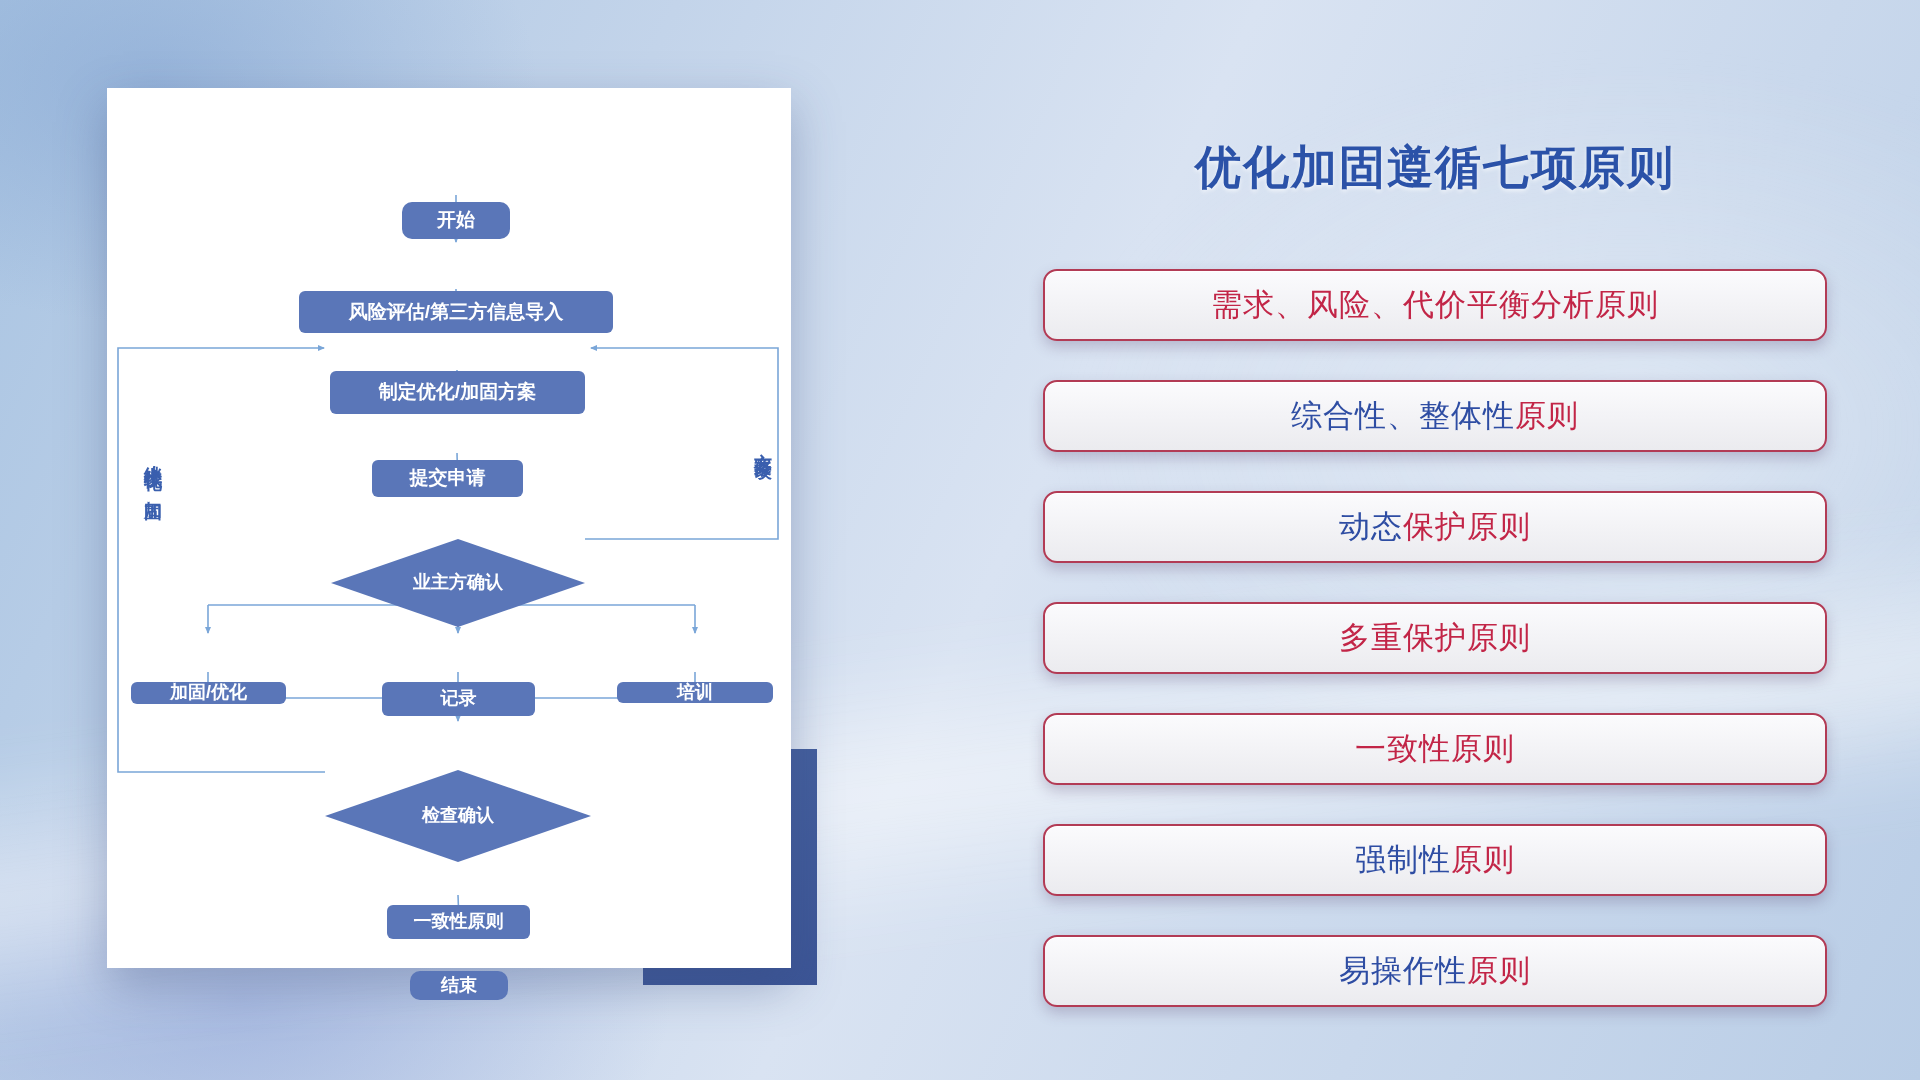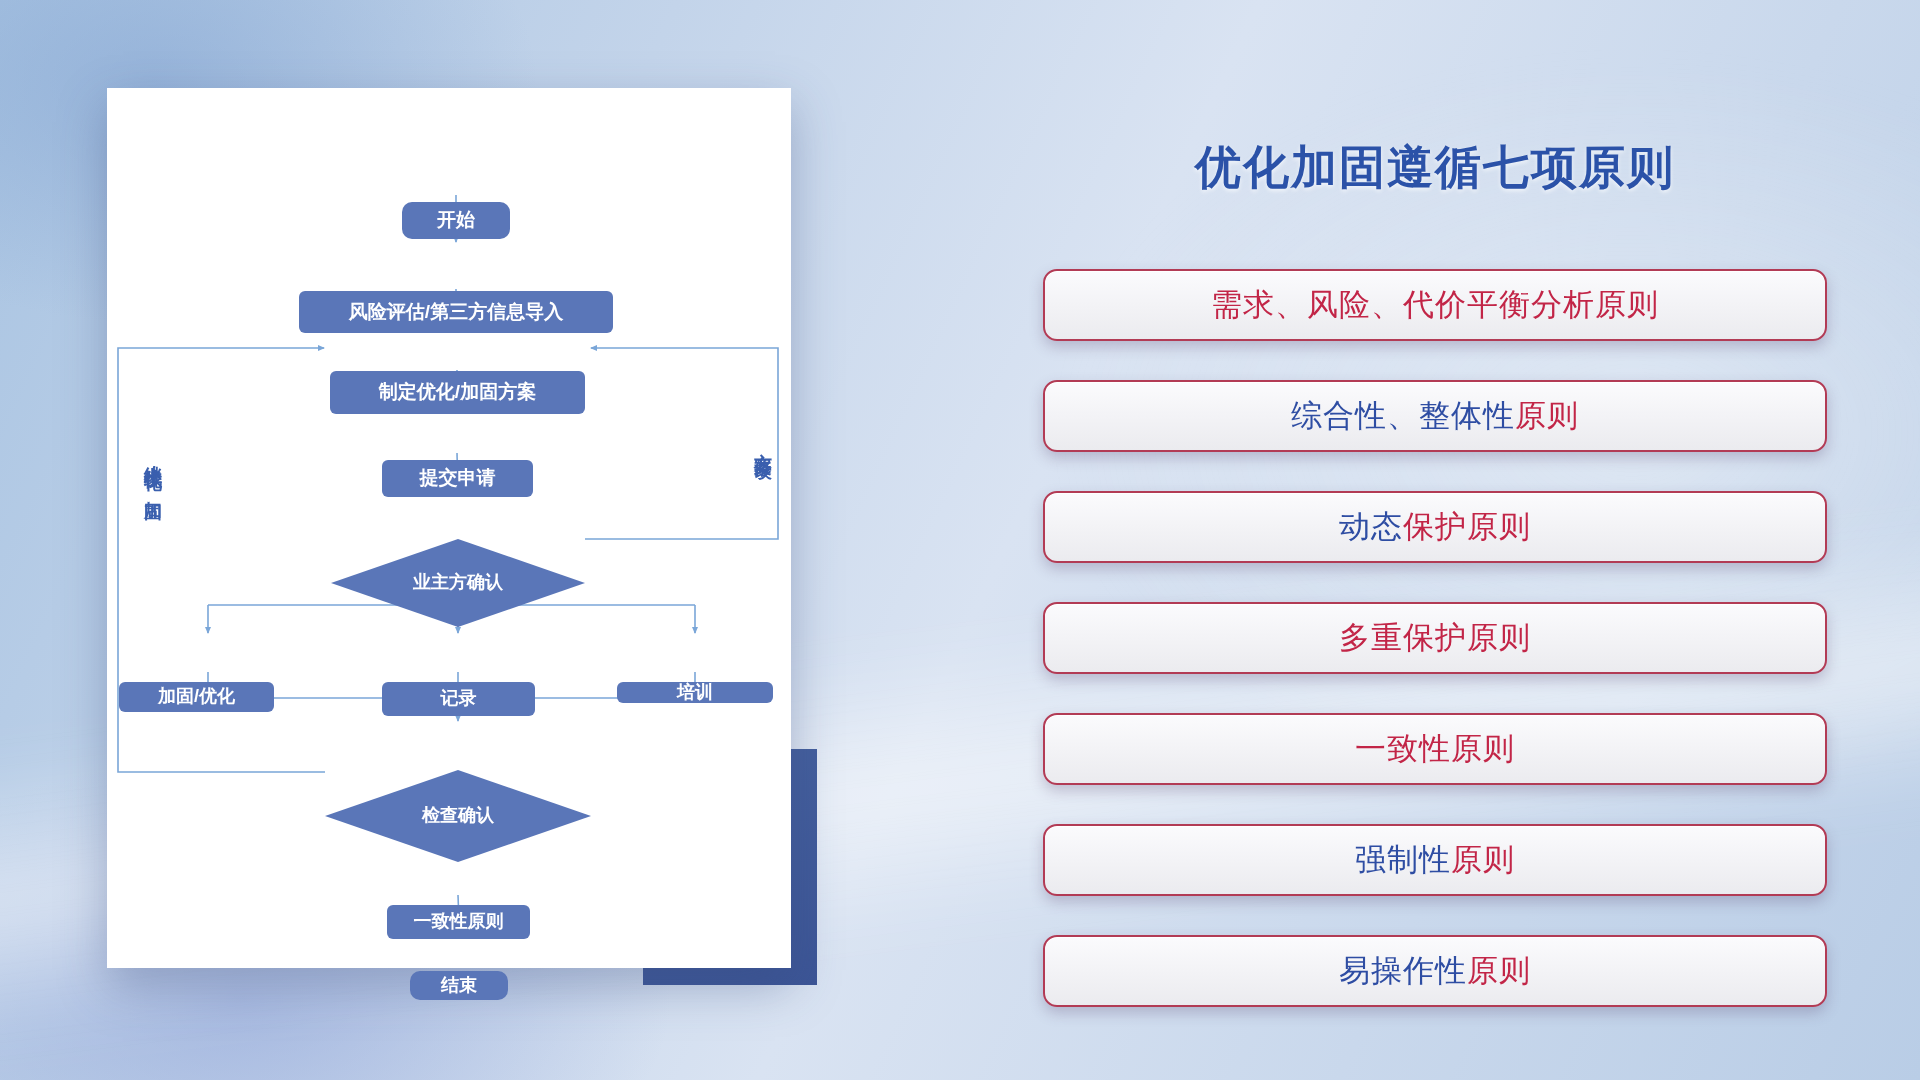--- a/index.html
+++ b/index.html
@@ -119,25 +119,25 @@
       <path d="M478 451 L671 451 L671 260 L484 260" marker-end="url(#arrow)"></path>
     </g>
   </svg>
 
   <div class="node pill" style="left:295px;top:70px;width:108px;height:37px">开始</div>
 
   <div class="node" style="left:192px;top:159px;width:314px;height:42px">风险评估/第三方信息导入</div>
 
   <div class="node" style="left:223px;top:239px;width:255px;height:43px">制定优化/加固方案</div>
 
-  <div class="node" style="left:275px;top:328px;width:151px;height:37px">提交申请</div>
+  <div class="node" style="left:265px;top:328px;width:151px;height:37px">提交申请</div>
 
   <div class="node diamond" style="left:224px;top:407px;width:254px;height:88px">业主方确认</div>
 
-  <div class="node small" style="left:12px;top:550px;width:155px;height:30px">加固/优化</div>
+  <div class="node small" style="left:24px;top:550px;width:155px;height:22px">加固/优化</div>
 
   <div class="node small" style="left:275px;top:550px;width:153px;height:34px">记录</div>
 
   <div class="node small" style="left:510px;top:550px;width:156px;height:21px">培训</div>
 
   <div class="node diamond" style="left:218px;top:638px;width:266px;height:92px">检查确认</div>
 
   <div class="node small" style="left:280px;top:773px;width:143px;height:34px">一致性原则</div>
 
   <div class="node pill small" style="left:303px;top:839px;width:98px;height:29px">结束</div>

